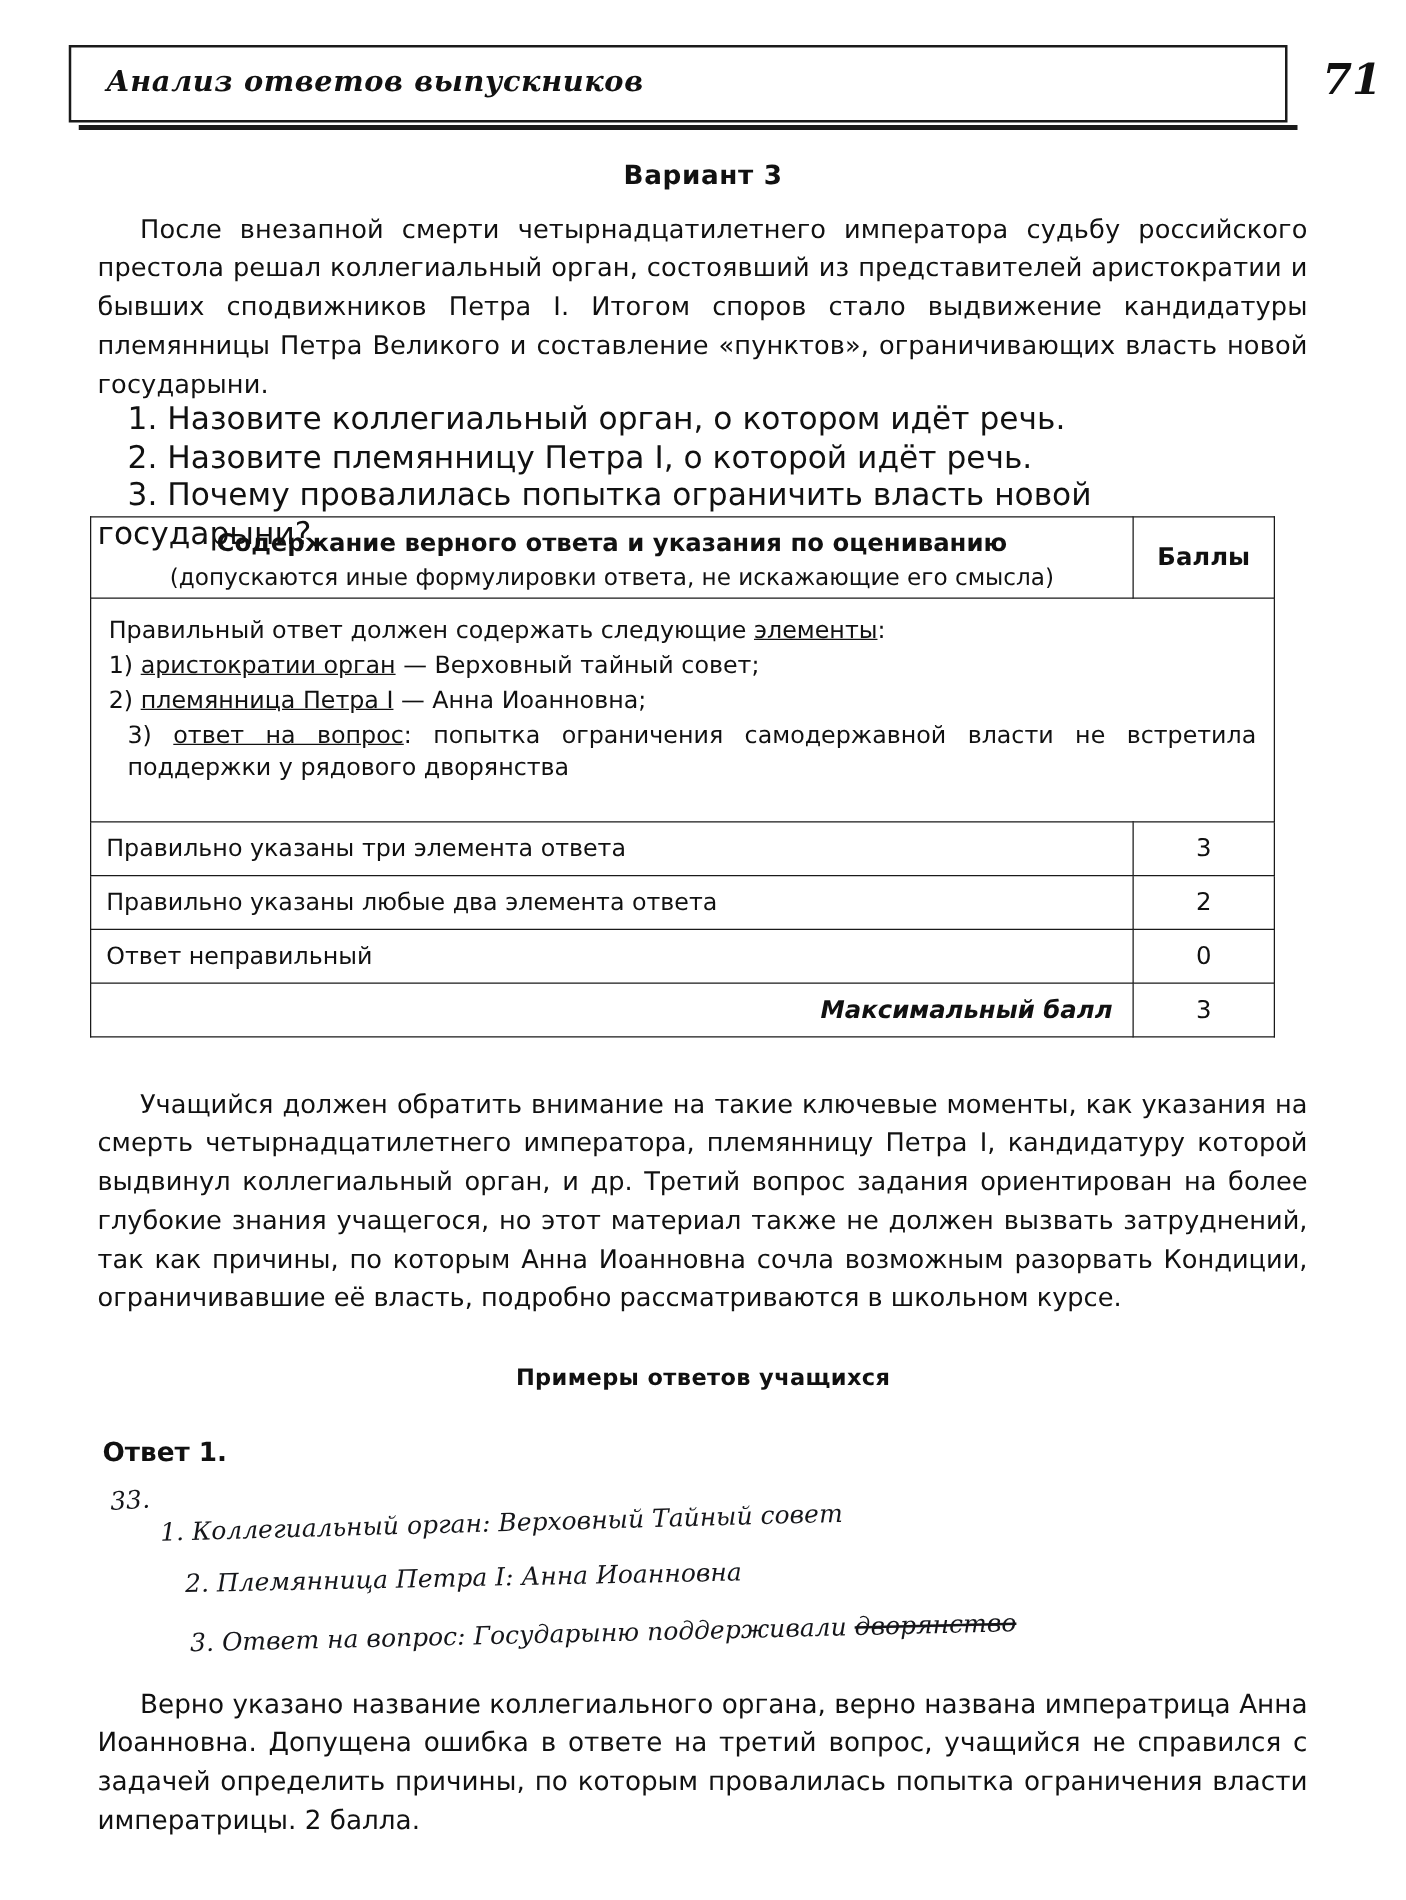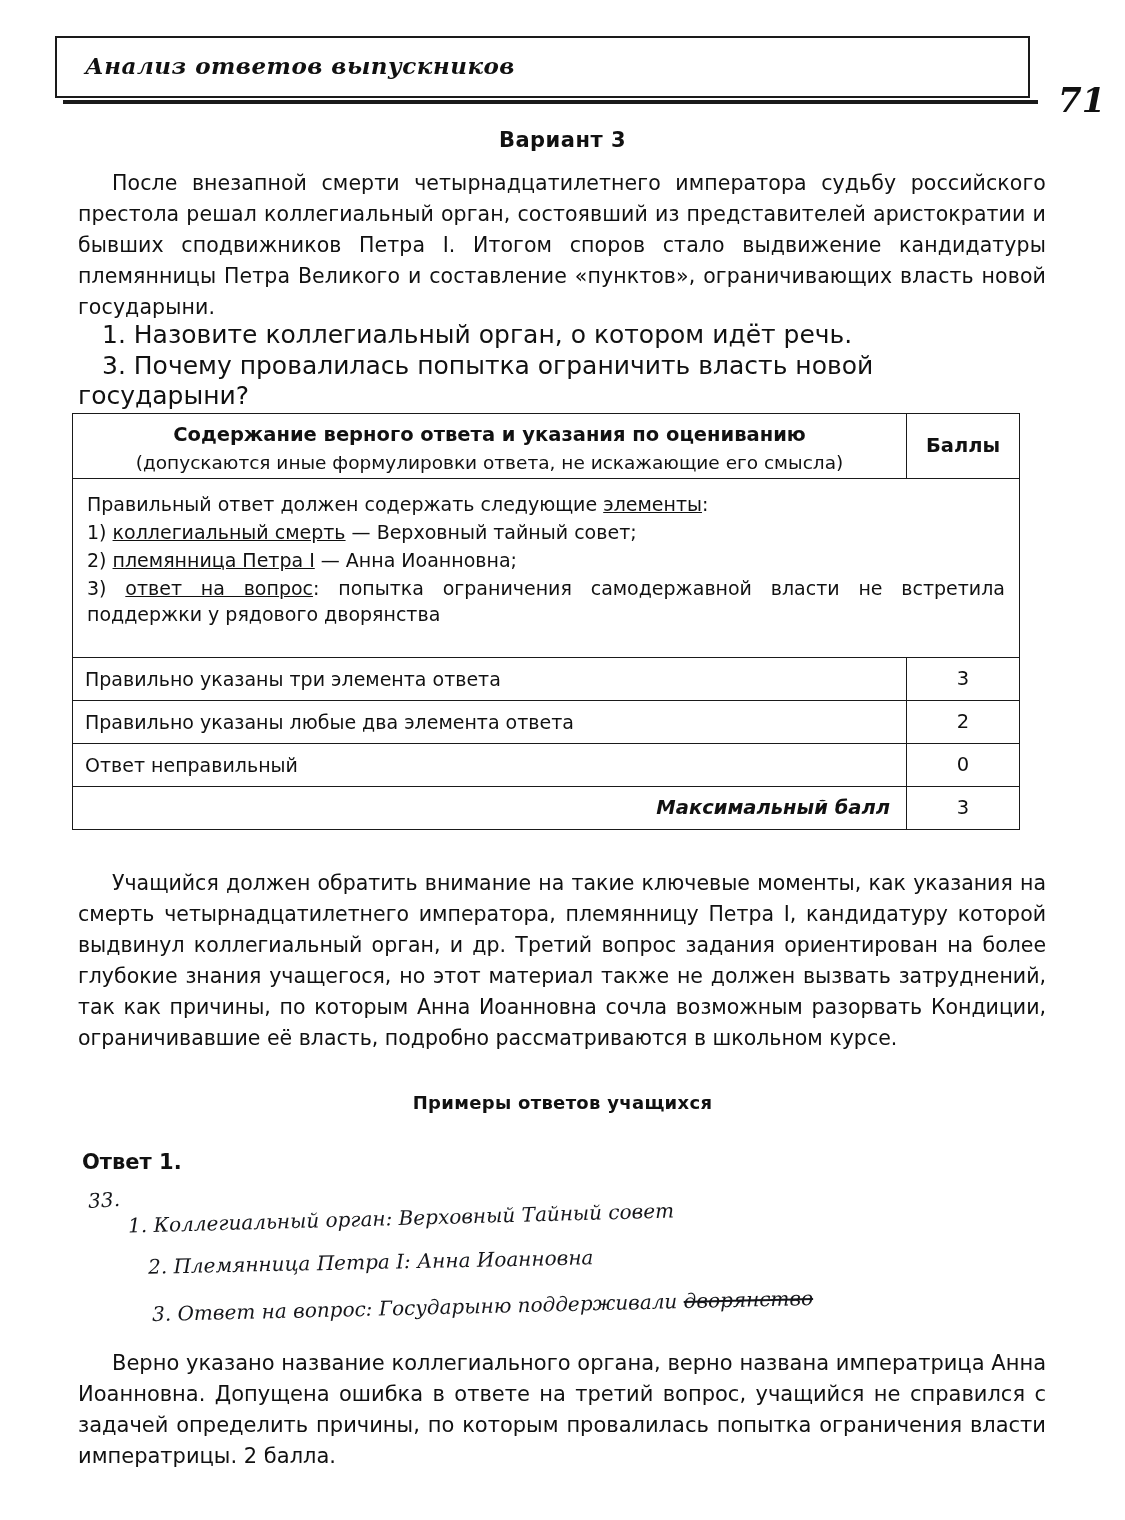--- a/index.html
+++ b/index.html
@@ -54,21 +54,20 @@
   }
   .page-number {
     position: absolute;
     left: 1058px;
     top: 44px;
     font-family: "DejaVu Serif", serif;
     font-size: 34px;
     font-weight: bold;
     color: #111;
     font-style: italic;
-    margin-top: 36px;
   }
 
   
   .variant-title {
     position: absolute;
     left: 0; right: 0;
     top: 128px;
     text-align: center;
     font-size: 21px;
     font-weight: bold;
@@ -132,20 +131,21 @@
   }
   .tbl .score-cell {
     text-align: center;
     width: 88px;
     font-size: 19.5px;
   }
   .tbl .criteria-cell { padding: 10px 14px 28px 14px; }
   .tbl .criteria-cell .line { margin: 2px 0; }
   .tbl .criteria-cell .just {
     text-align: justify;
+    margin-left: 15px;
   }
   .u { text-decoration: underline; }
   .tbl .max-row td.max-label {
     text-align: right;
     font-style: italic;
     font-weight: bold;
     font-size: 19.5px;
     padding-right: 16px;
   }
 
@@ -236,36 +236,37 @@
     <div class="header-title">Анализ ответов выпускников</div>
   </div>
   <div class="page-number">71</div>
 
   <div class="variant-title">Вариант 3</div>
 
   <div class="intro">После внезапной смерти четырнадцатилетнего императора судьбу российского престола решал коллегиальный орган, состоявший из представителей аристократии и бывших сподвижников Петра I. Итогом споров стало выдвижение кандидатуры племянницы Петра Великого и составление «пунктов», ограничивающих власть новой государыни.</div>
 
   <div class="q-list">
     <div>1. Назовите коллегиальный орган, о котором идёт речь.</div>
+    <div>2. Назовите племянницу Петра I, о которой идёт речь.</div>
     <div>3. Почему провалилась попытка ограничить власть новой государыни?</div>
   </div>
 
   <table class="tbl">
     <tbody>
         <tr>
       <td class="head-main">
         <span>Содержание верного ответа и указания по оцениванию</span>
         <span class="head-sub">(допускаются иные формулировки ответа, не искажающие его смысла)</span>
       </td>
       <td class="head-score">Баллы</td>
     </tr>
     <tr>
       <td class="criteria-cell" colspan="2">
         <div class="line"><span>Правильный ответ должен содержать следующие </span><span class="u">элементы</span><span>:</span></div>
-        <div class="line"><span>1) </span><span class="u">коллегиальный смерть</span><span> — Верховный тайный совет;</span></div>
+        <div class="line"><span>1) </span><span class="u">аристократии орган</span><span> — Верховный тайный совет;</span></div>
         <div class="line"><span>2) </span><span class="u">племянница Петра I</span><span> — Анна Иоанновна;</span></div>
         <div class="line just"><span>3) </span><span class="u">ответ на вопрос</span><span>: попытка ограничения самодержавной власти не встретила поддержки у рядового дворянства</span></div>
       </td>
     </tr>
     <tr>
       <td>Правильно указаны три элемента ответа</td>
       <td class="score-cell">3</td>
     </tr>
     <tr>
       <td>Правильно указаны любые два элемента ответа</td>

